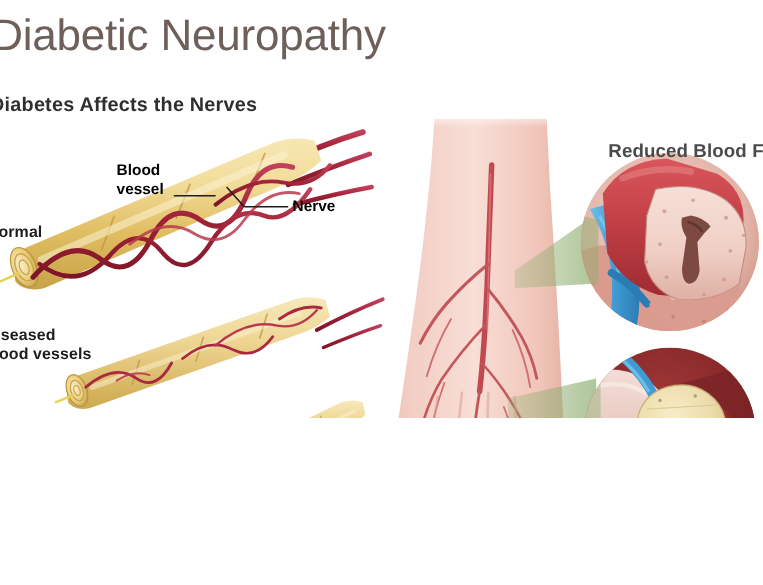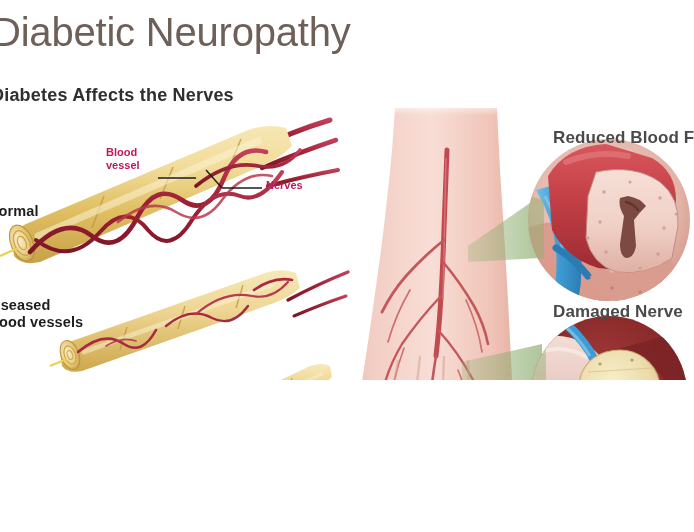--- a/index.html
+++ b/index.html
@@ -53,23 +53,23 @@
   .callout-label {
     position: absolute;
     font-size: 17px;
     font-weight: bold;
     color: #4a4a4a;
     white-space: nowrap;
     letter-spacing: 0.1px;
   }
   .anno-label {
     position: absolute;
-    font-size: 11px;
+    font-size: 14px;
     font-weight: bold;
-    color: #be185d;
+    color: #000000;
     line-height: 1.18;
     white-space: pre;
   }
 
   .layer {
     position: absolute;
     left: 0; top: 0;
     width: 694px;
     height: 532px;
     overflow: visible;
@@ -404,25 +404,24 @@
       <path d="M222,188 L262,188"></path>
       <path d="M222,188 L206,170"></path>
     </g>
   </svg>
 
   <div class="title">Diabetic Neuropathy</div>
   <div class="subtitle">Diabetes Affects the Nerves</div>
 
   <div class="anno-label" style="left:106px; top:146px;">Blood
 vessel</div>
-  <div class="anno-label" style="left:266px; top:179px;">Nerves</div>
+  <div class="anno-label" style="left:266px; top:179px;">Nerve</div>
 
   <div class="stage-label" style="left:-12px; top:203px;">Normal</div>
   <div class="stage-label" style="left:-14px; top:297px;">Diseased
 blood vessels</div>
   <div class="stage-label" style="left:-14px; top:403px;">Nerves shrivel
 when blood
 vessels disappear</div>
 
   <div class="callout-label" style="left:553px; top:128px;">Reduced Blood Flow</div>
-  <div class="callout-label" style="left:553px; top:302px;">Damaged Nerve</div>
 
 </div>
 
 </body></html>

